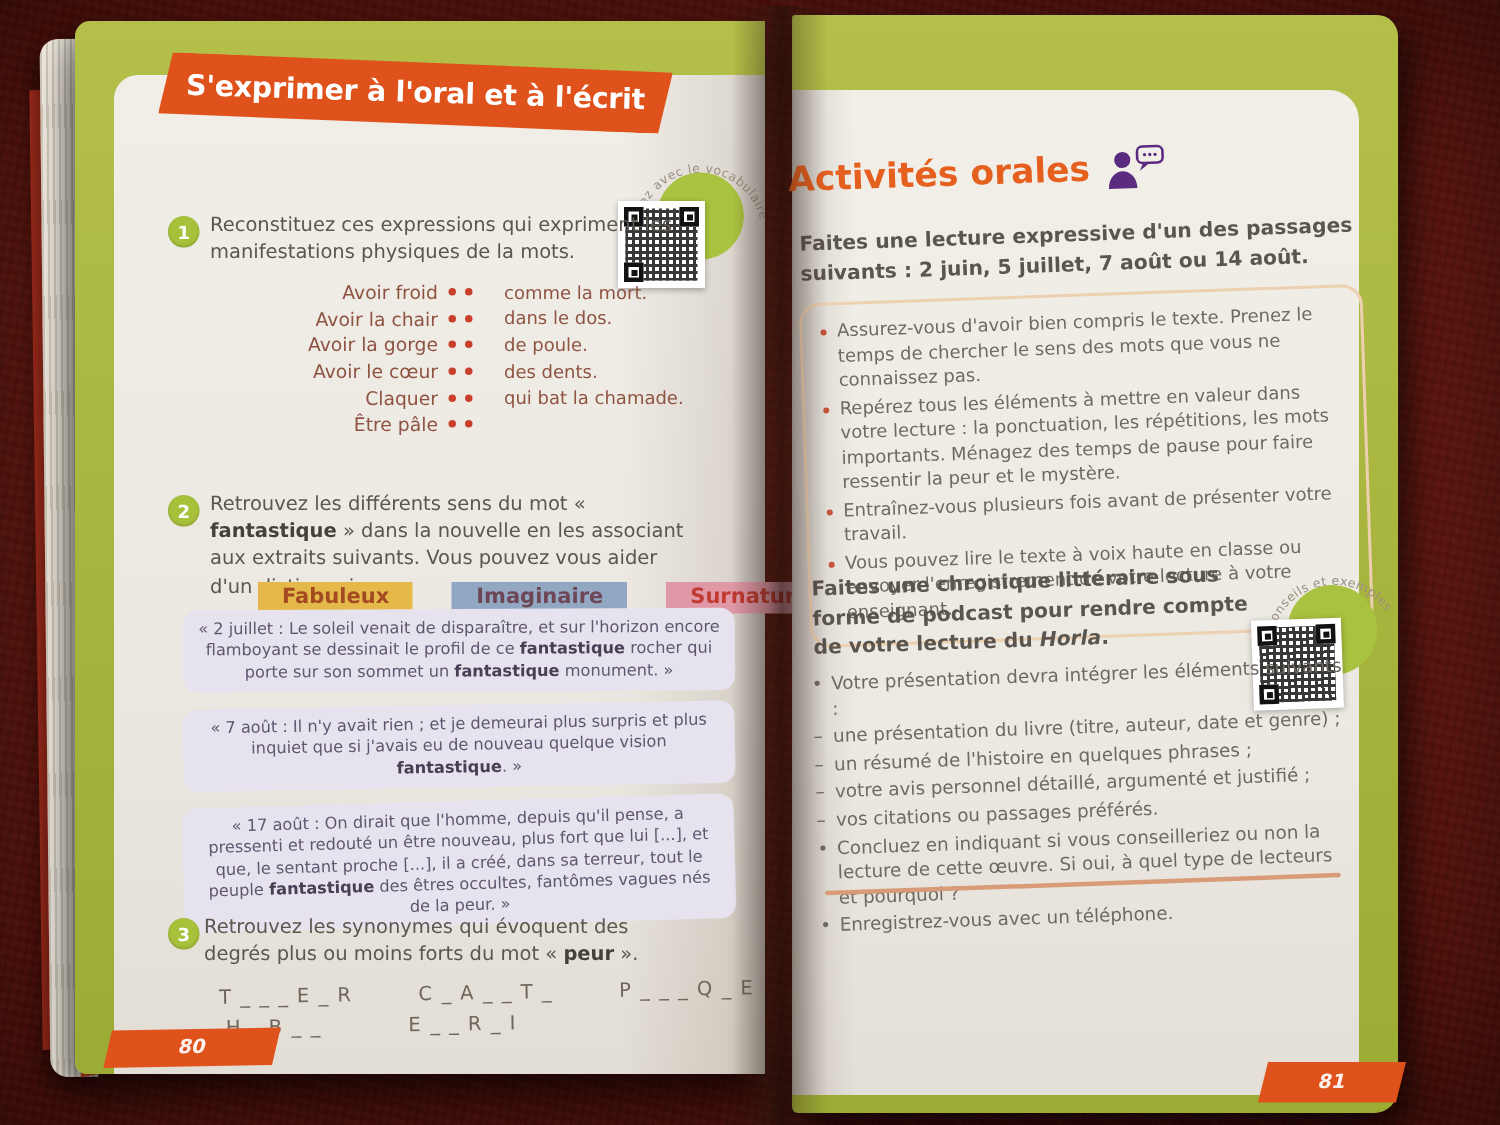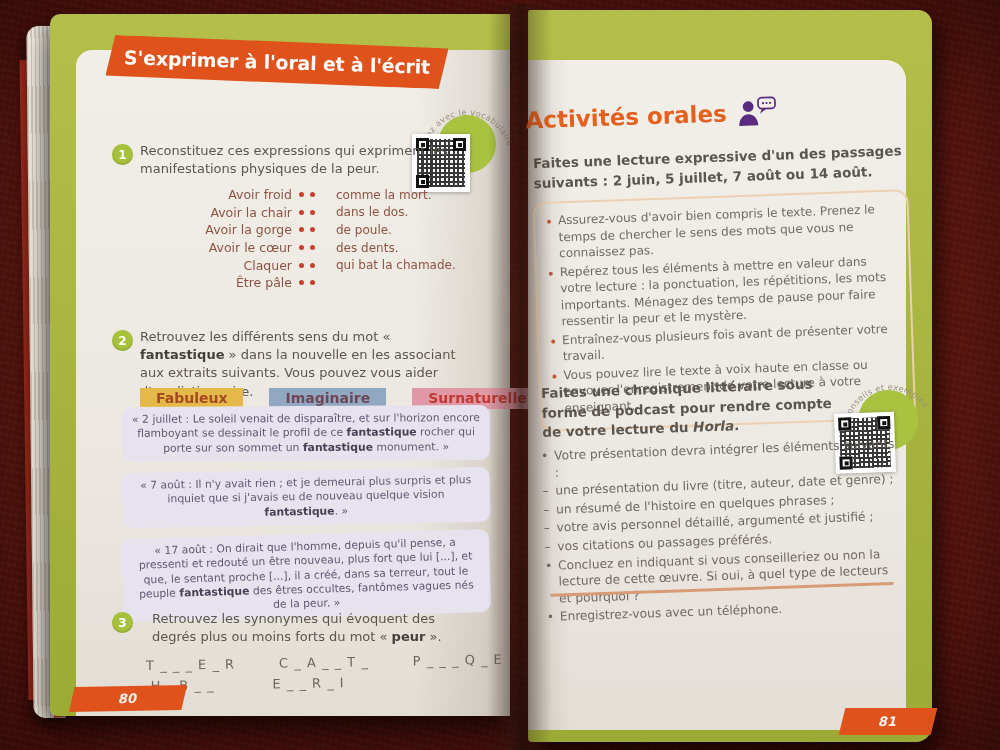--- a/index.html
+++ b/index.html
@@ -79,21 +79,21 @@
   .vocab-title{left:58px;top:86px;font-size:25px;font-weight:700;color:#e5601f;}
   .ex-instruction{font-size:13px;line-height:1.4;color:#5b564e;}
   .match-list{left:88px;top:172px;width:336px;}
   .match-row{display:grid;grid-template-columns:154px 18px 26px auto;align-items:center;height:17.6px;}
   .m-left{text-align:right;color:#8f5342;font-size:12.5px;}
   .m-right{color:#8f5342;font-size:12px;}
   .mdot{width:5px;height:5px;border-radius:50%;background:#c8402c;justify-self:start;}
   .mdot.l{margin-left:7px;}
   .labels-row{left:90px;top:374px;display:flex;gap:26px;}
   .sense-label{padding:2px 16px 3px;font-size:14px;font-weight:600;}
-  .label-fabuleux{background:#e5b84a;color:#a34a22;}
+  .label-fabuleux{background:#e5b84a;color:#a34a22;margin-left:32px;}
   .label-imaginaire{background:#92a7c2;color:#6e4756;}
   .label-surnaturelle{background:#e098a6;color:#c03a32;}
   .quotes{left:72px;top:392px;width:368px;}
   .quote-box{background:#e7e3ee;border-radius:10px;padding:6px 10px;margin-bottom:9px;
              text-align:center;font-size:10.8px;line-height:1.32;color:#5e5770;}
   .quote-box .b{color:#474055;}
   .ex-instruction .b{color:#45413a;}
   .q1{transform:rotate(-.3deg);}
   .q2{transform:rotate(-1deg);}
   .q3{transform:rotate(-1.6deg);}
@@ -145,21 +145,21 @@
       </svg>
       <div class="qr" style="left:0;top:36px;width:58px;height:58px;">
         <span class="mesh"></span>
         <span class="f tl"></span>
         <span class="f tr"></span>
         <span class="f bl"></span>
       </div>
     </div>
 
     <div class="abs num" style="left:62px;top:130px;">1</div>
-    <div class="abs ex-instruction" style="left:90px;top:128px;width:312px;">Reconstituez ces expressions qui expriment les manifestations physiques de la peur.</div>
+    <div class="abs ex-instruction" style="left:90px;top:128px;width:312px;">Reconstituez ces expressions qui expriment les manifestations physiques de la mots.</div>
 
     <div class="abs match-list">
 
         <div class="match-row">
           <span class="m-left">Avoir froid</span>
           <span class="mdot l"></span>
           <span class="mdot"></span>
           <span class="m-right">comme la mort.</span>
         </div>
 
@@ -209,21 +209,21 @@
       <span class="sense-label label-surnaturelle">Surnaturelle</span>
     </div>
 
     <div class="abs quotes">
       <div class="quote-box q1"><span>« 2 juillet : Le soleil venait de disparaître, et sur l'horizon encore flamboyant se dessinait le profil de ce </span><span class="b">fantastique</span><span> rocher qui porte sur son sommet un </span><span class="b">fantastique</span><span> monument. »</span></div>
       <div class="quote-box q2"><span>« 7 août : Il n'y avait rien ; et je demeurai plus surpris et plus inquiet que si j'avais eu de nouveau quelque vision </span><span class="b">fantastique</span><span>. »</span></div>
       <div class="quote-box q3"><span>« 17 août : On dirait que l'homme, depuis qu'il pense, a pressenti et redouté un être nouveau, plus fort que lui [...], et que, le sentant proche [...], il a créé, dans sa terreur, tout le peuple </span><span class="b">fantastique</span><span> des êtres occultes, fantômes vagues nés de la peur. »</span></div>
     </div>
 
     <div class="abs num" style="left:62px;top:598px;">3</div>
-    <div class="abs ex-instruction" style="left:102px;top:596px;width:322px;"><span>Retrouvez les synonymes qui évoquent des degrés plus ou moins forts du mot « </span><span class="b">peur</span><span> ».</span></div>
+    <div class="abs ex-instruction" style="left:86px;top:596px;width:322px;"><span>Retrouvez les synonymes qui évoquent des degrés plus ou moins forts du mot « </span><span class="b">peur</span><span> ».</span></div>
 
     <div class="abs puzzle-row r1">
 
     <span class="puzzle-item">T _ _ _ E _ R</span>
         <span class="puzzle-item">C _ A _ _ T _</span>
         <span class="puzzle-item">P _ _ _ Q _ E</span>
       </div>
     <div class="abs puzzle-row r2">
 
     <span class="puzzle-item">_ H _ B _ _</span>

